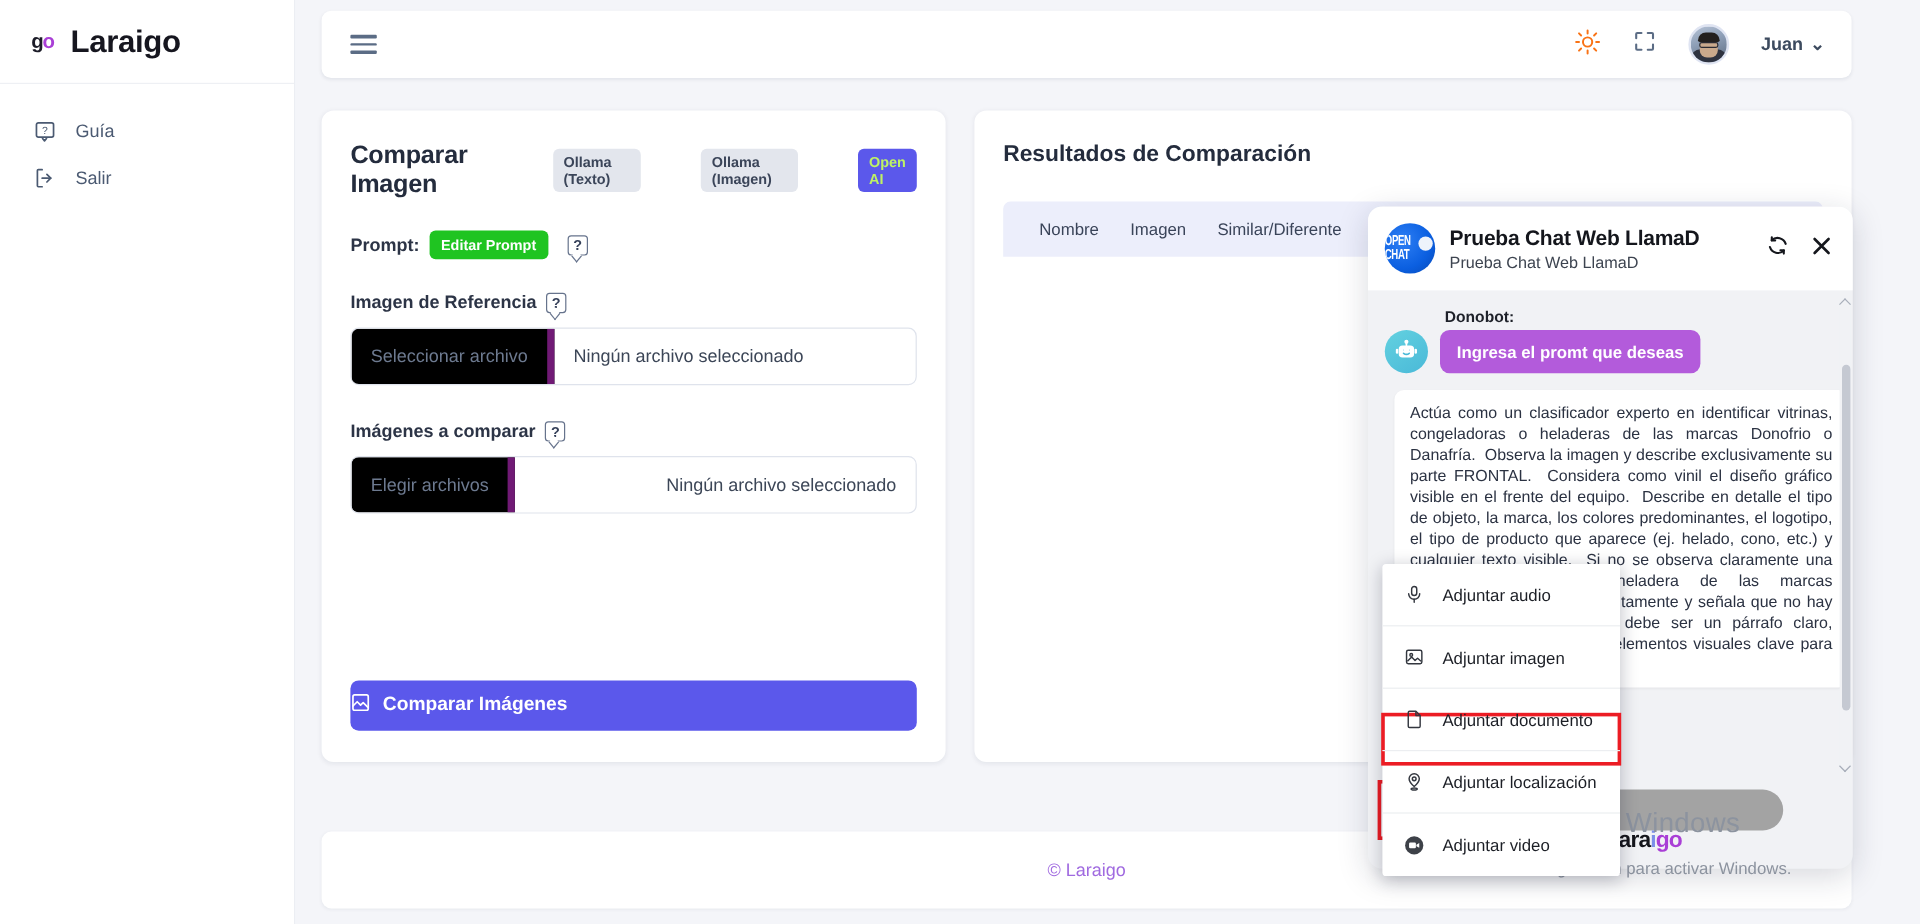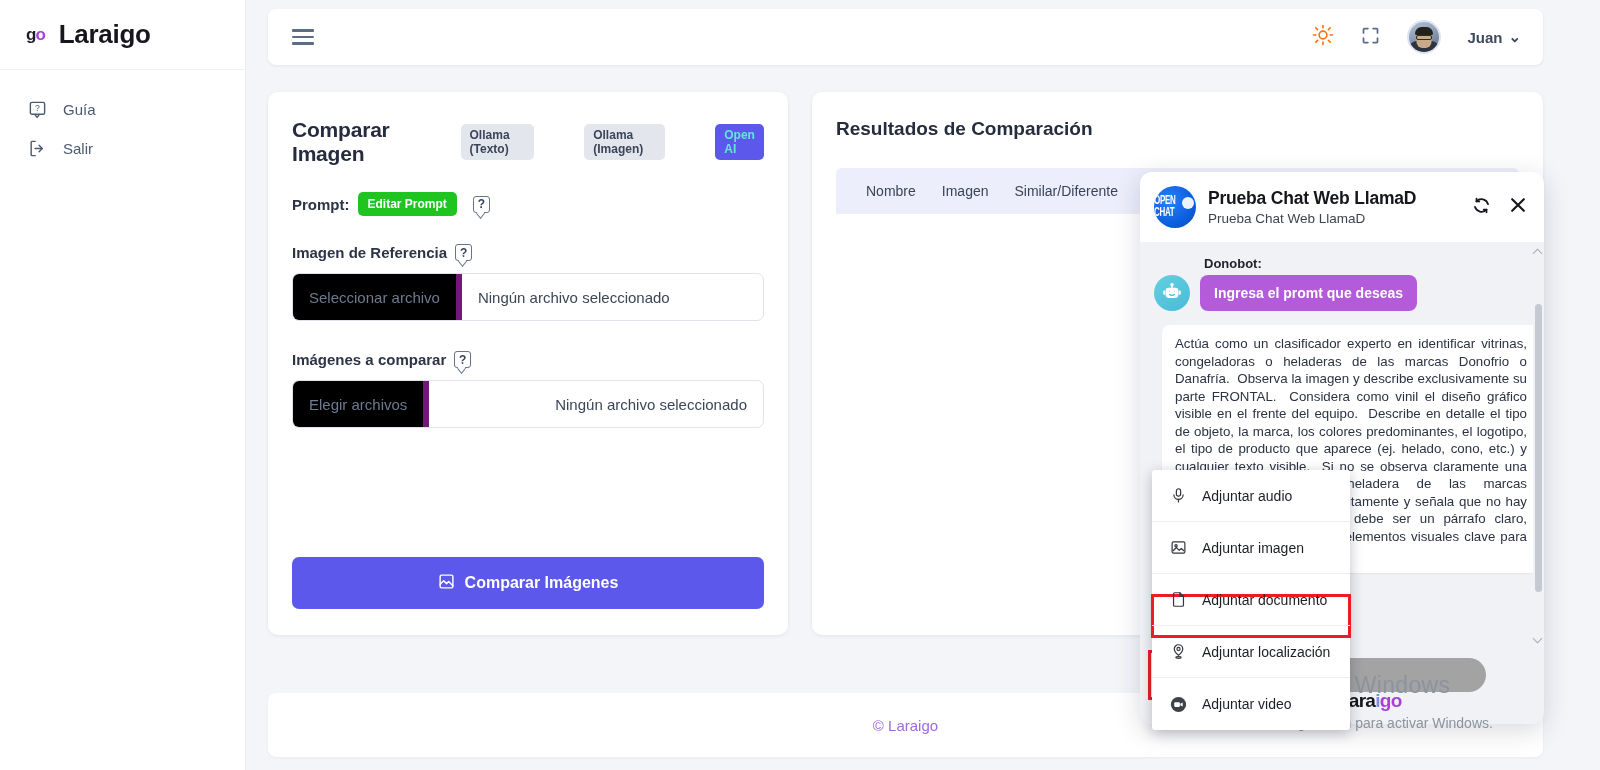--- a/index.html
+++ b/index.html
@@ -87,21 +87,21 @@
   }
   #left-card { left: 268px; top: 92px; width: 520px; height: 543px; padding: 26px 24px; }
   #right-card { left: 812px; top: 92px; width: 731px; height: 543px; padding: 26px 24px; }
 
   .card-title-row { display: flex; align-items: center; gap: 10px; }
   .card-title { font-size: 21px; font-weight: 700; color: #242c3d; letter-spacing:-.2px; }
   .chip {
     font-size: 12px; font-weight: 600; padding: 4px 9px;
     border-radius: 5px; background: #e3e6ed; color: #3b4559; cursor:pointer;margin-left:40px;
   }
-  .chip.active { background: #5b58eb; color: #5eead4; }
+  .chip.active { background: #5b58eb; color: #bef264; }
 
   .field-label { font-size: 15px; font-weight: 700; color: #2c3446; }
   .row-inline { display: flex; align-items: center; gap: 8px; }
 
   .btn-edit-prompt {
     background: #1fc421; color: #fff; border: none; border-radius: 5px;
     font-size: 12px; font-weight: 700; padding: 5px 10px; cursor: pointer;
     font-family: "Liberation Sans", sans-serif;
   }
   .help-badge {
@@ -125,24 +125,24 @@
     background: #000000; color: #6d7a90; font-size: 15px;
     display: flex; align-items: center; padding: 0 16px;
     border-right: 6px solid #701a75; cursor: pointer; white-space: nowrap;
   }
   .file-name {
     display: flex; align-items: center; padding: 0 16px;
     font-size: 15px; color: #3c4657;
   }
 
   #compare-btn {
-    position: absolute; left: 24px; bottom: 26px; width: 472px; height: 52px;
+    position: absolute; left: 24px; bottom: 26px; width: 472px; height: 42px;
     background: #5b58eb; color: #fff; border: none; border-radius: 7px;
     font-size: 16px; font-weight: 700; cursor: pointer;
-    display: flex; align-items: center; justify-content: center; gap: 10px;
+    display: flex; align-items: center; justify-content: flex-start; gap: 10px;
     font-family: "Liberation Sans", sans-serif;
   }
 
   
   #results-title { font-size: 19px; font-weight: 700; color: #242c3d; }
   #results-table { margin-top: 28px; width: 683px; }
   #results-thead {
     background: #eceefb; border-radius: 6px 6px 0 0;
     display: flex; align-items: center; height: 46px; padding-left: 30px; gap: 26px;
   }

